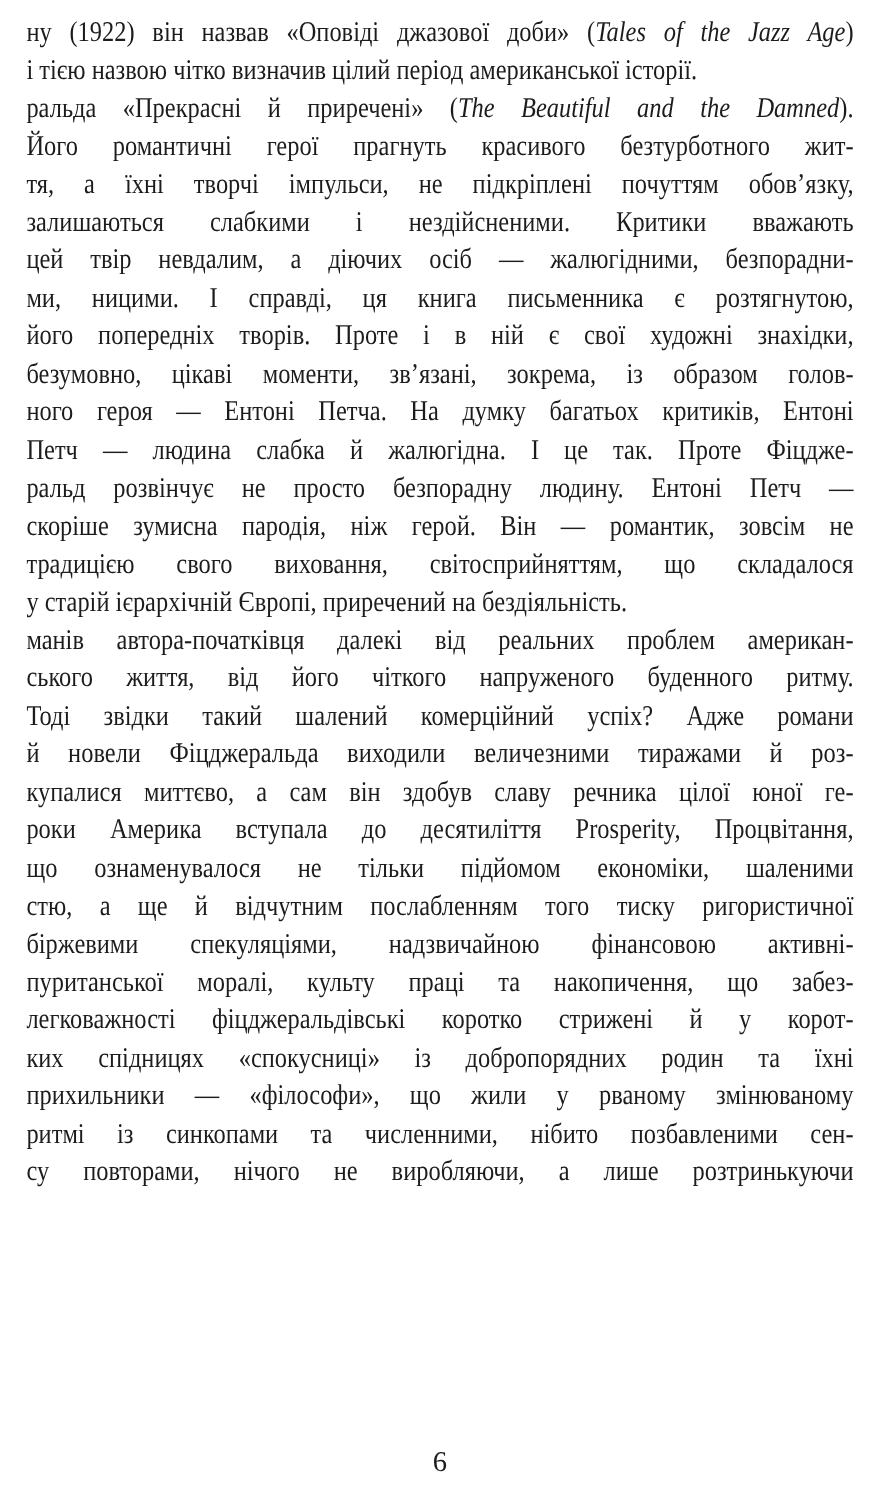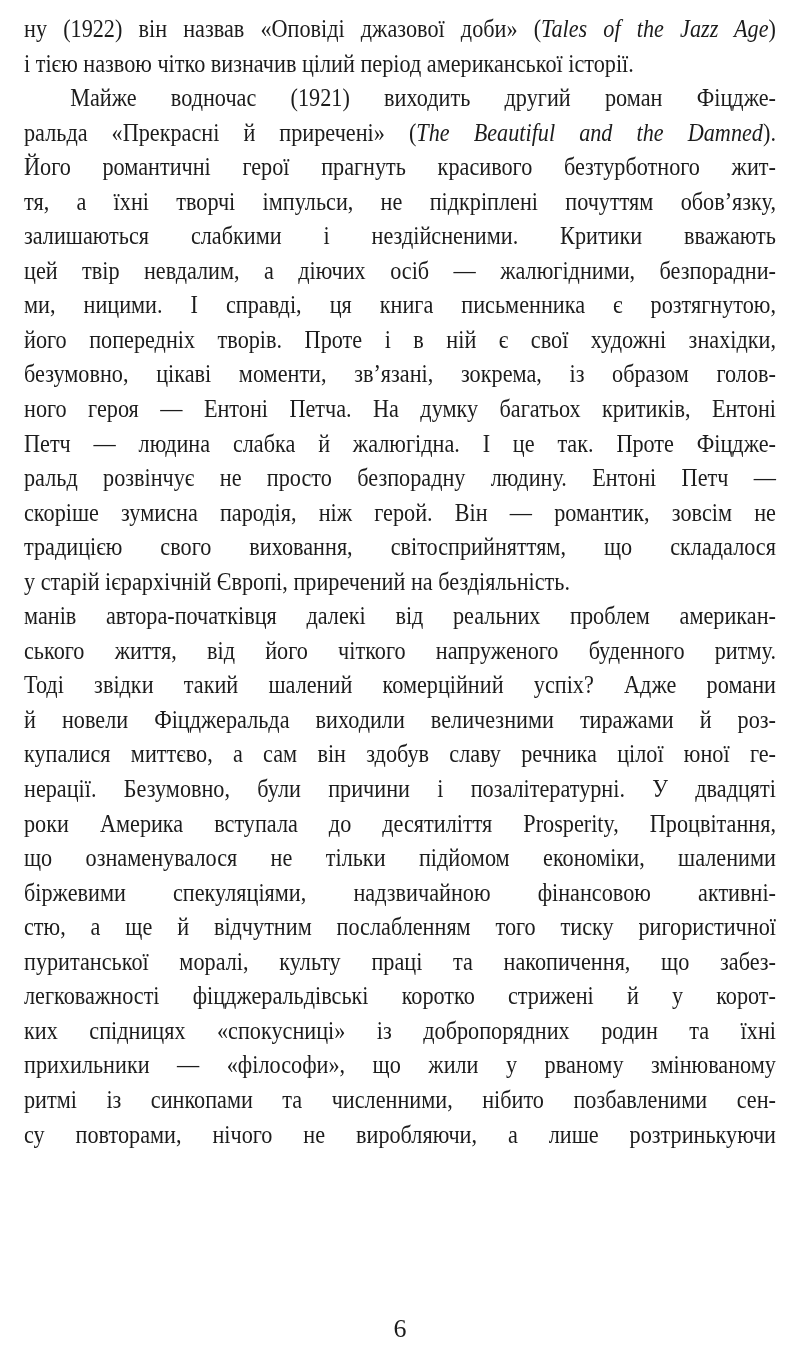--- a/index.html
+++ b/index.html
@@ -71,23 +71,20 @@
 <body>
 
 <div class="page">
   <div class="text-block" id="text-block">
       <div class="line">
         <span class="line-inner"><span>ну (1922) він назвав «Оповіді джазової доби» (</span><span class="it">Tales of the Jazz Age</span><span>)</span></span>
       </div>
       <div class="line last">
         <span class="line-inner"><span>і тією назвою чітко визначив цілий період американської історії.</span></span>
       </div>
-      <div class="line indent">
-        <span class="line-inner"><span>Майже водночас (1921) виходить другий роман Фіцдже-</span></span>
-      </div>
       <div class="line">
         <span class="line-inner"><span>ральда «Прекрасні й приречені» (</span><span class="it">The Beautiful and the Damned</span><span>).</span></span>
       </div>
       <div class="line">
         <span class="line-inner"><span>Його романтичні герої прагнуть красивого безтурботного жит-</span></span>
       </div>
       <div class="line">
         <span class="line-inner"><span>тя, а їхні творчі імпульси, не підкріплені почуттям обов’язку,</span></span>
       </div>
       <div class="line">
@@ -132,33 +129,30 @@
       <div class="line">
         <span class="line-inner"><span>Тоді звідки такий шалений комерційний успіх? Адже романи</span></span>
       </div>
       <div class="line">
         <span class="line-inner"><span>й новели Фіцджеральда виходили величезними тиражами й роз-</span></span>
       </div>
       <div class="line">
         <span class="line-inner"><span>купалися миттєво, а сам він здобув славу речника цілої юної ге-</span></span>
       </div>
       <div class="line">
-        <span class="line-inner"><span>нерації. Безумовно, були причини і позалітературні. У двадцяті</span></span>
-      </div>
-      <div class="line">
         <span class="line-inner"><span>роки Америка вступала до десятиліття Prosperity, Процвітання,</span></span>
       </div>
       <div class="line">
         <span class="line-inner"><span>що ознаменувалося не тільки підйомом економіки, шаленими</span></span>
       </div>
       <div class="line">
-        <span class="line-inner"><span>біржевими спекуляціями, надзвичайною фінансовою активні-</span></span>
+        <span class="line-inner"><span>стю, а ще й відчутним послабленням того тиску ригористичної</span></span>
       </div>
       <div class="line">
-        <span class="line-inner"><span>стю, а ще й відчутним послабленням того тиску ригористичної</span></span>
+        <span class="line-inner"><span>біржевими спекуляціями, надзвичайною фінансовою активні-</span></span>
       </div>
       <div class="line">
         <span class="line-inner"><span>пуританської моралі, культу праці та накопичення, що забез-</span></span>
       </div>
       <div class="line">
         <span class="line-inner"><span>легковажності фіцджеральдівські коротко стрижені й у корот-</span></span>
       </div>
       <div class="line">
         <span class="line-inner"><span>ких спідницях «спокусниці» із добропорядних родин та їхні</span></span>
       </div>

